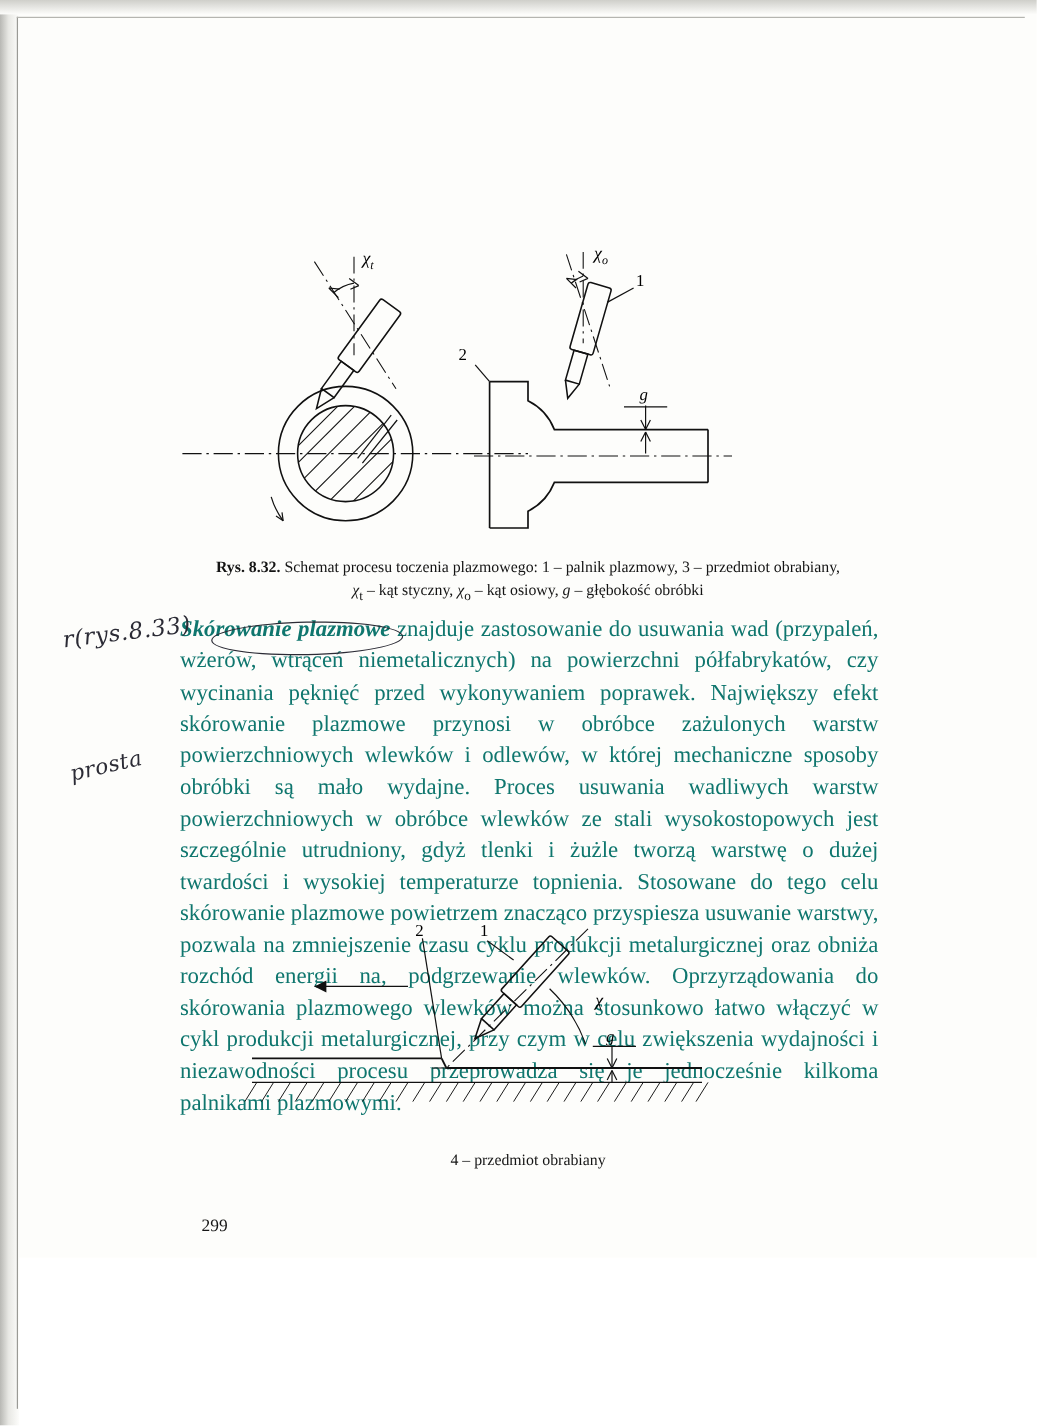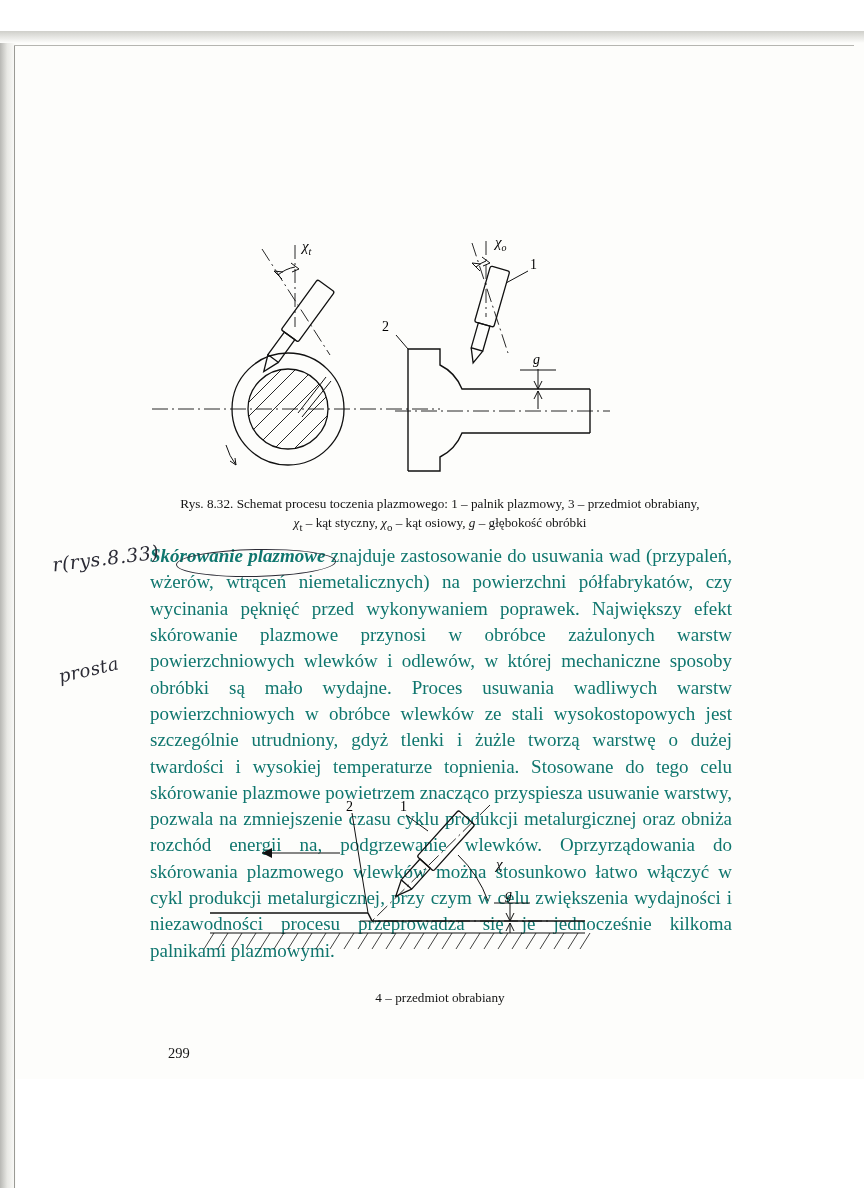--- a/index.html
+++ b/index.html
@@ -14,21 +14,20 @@
     font-family: "Liberation Serif", serif;
     color: #1a1a1a;
     overflow: hidden;
   }
   .page {
     position: absolute;
     left: 0; top: 0;
     width: 864px;
     height: 1048px;
     background: #fdfdfb;
-    margin-top: 31px;
   }
   
   .scan-edge-left {
     position: absolute;
     left: 0; top: 0;
     width: 16px; height: 1188px;
     background: linear-gradient(to right, #b8b8b4 0%, #e8e8e4 45%, #fdfdfb 100%);
   }
   .scan-edge-top {
     position: absolute;
@@ -67,21 +66,21 @@
 
   .caption {
     position: absolute;
     width: 580px;
     left: 150px;
     text-align: center;
     font-size: 13.2px;
     line-height: 1.42;
     color: #141414;
   }
-  .caption b { font-weight: normal; }
+  .caption b { font-weight: bold; }
   .caption i { font-style: italic; }
 
   .body-text {
     position: absolute;
     left: 150px;
     top: 512px;
     width: 582px;
     font-size: 19px;
     line-height: 1.385;
     text-align: justify;

